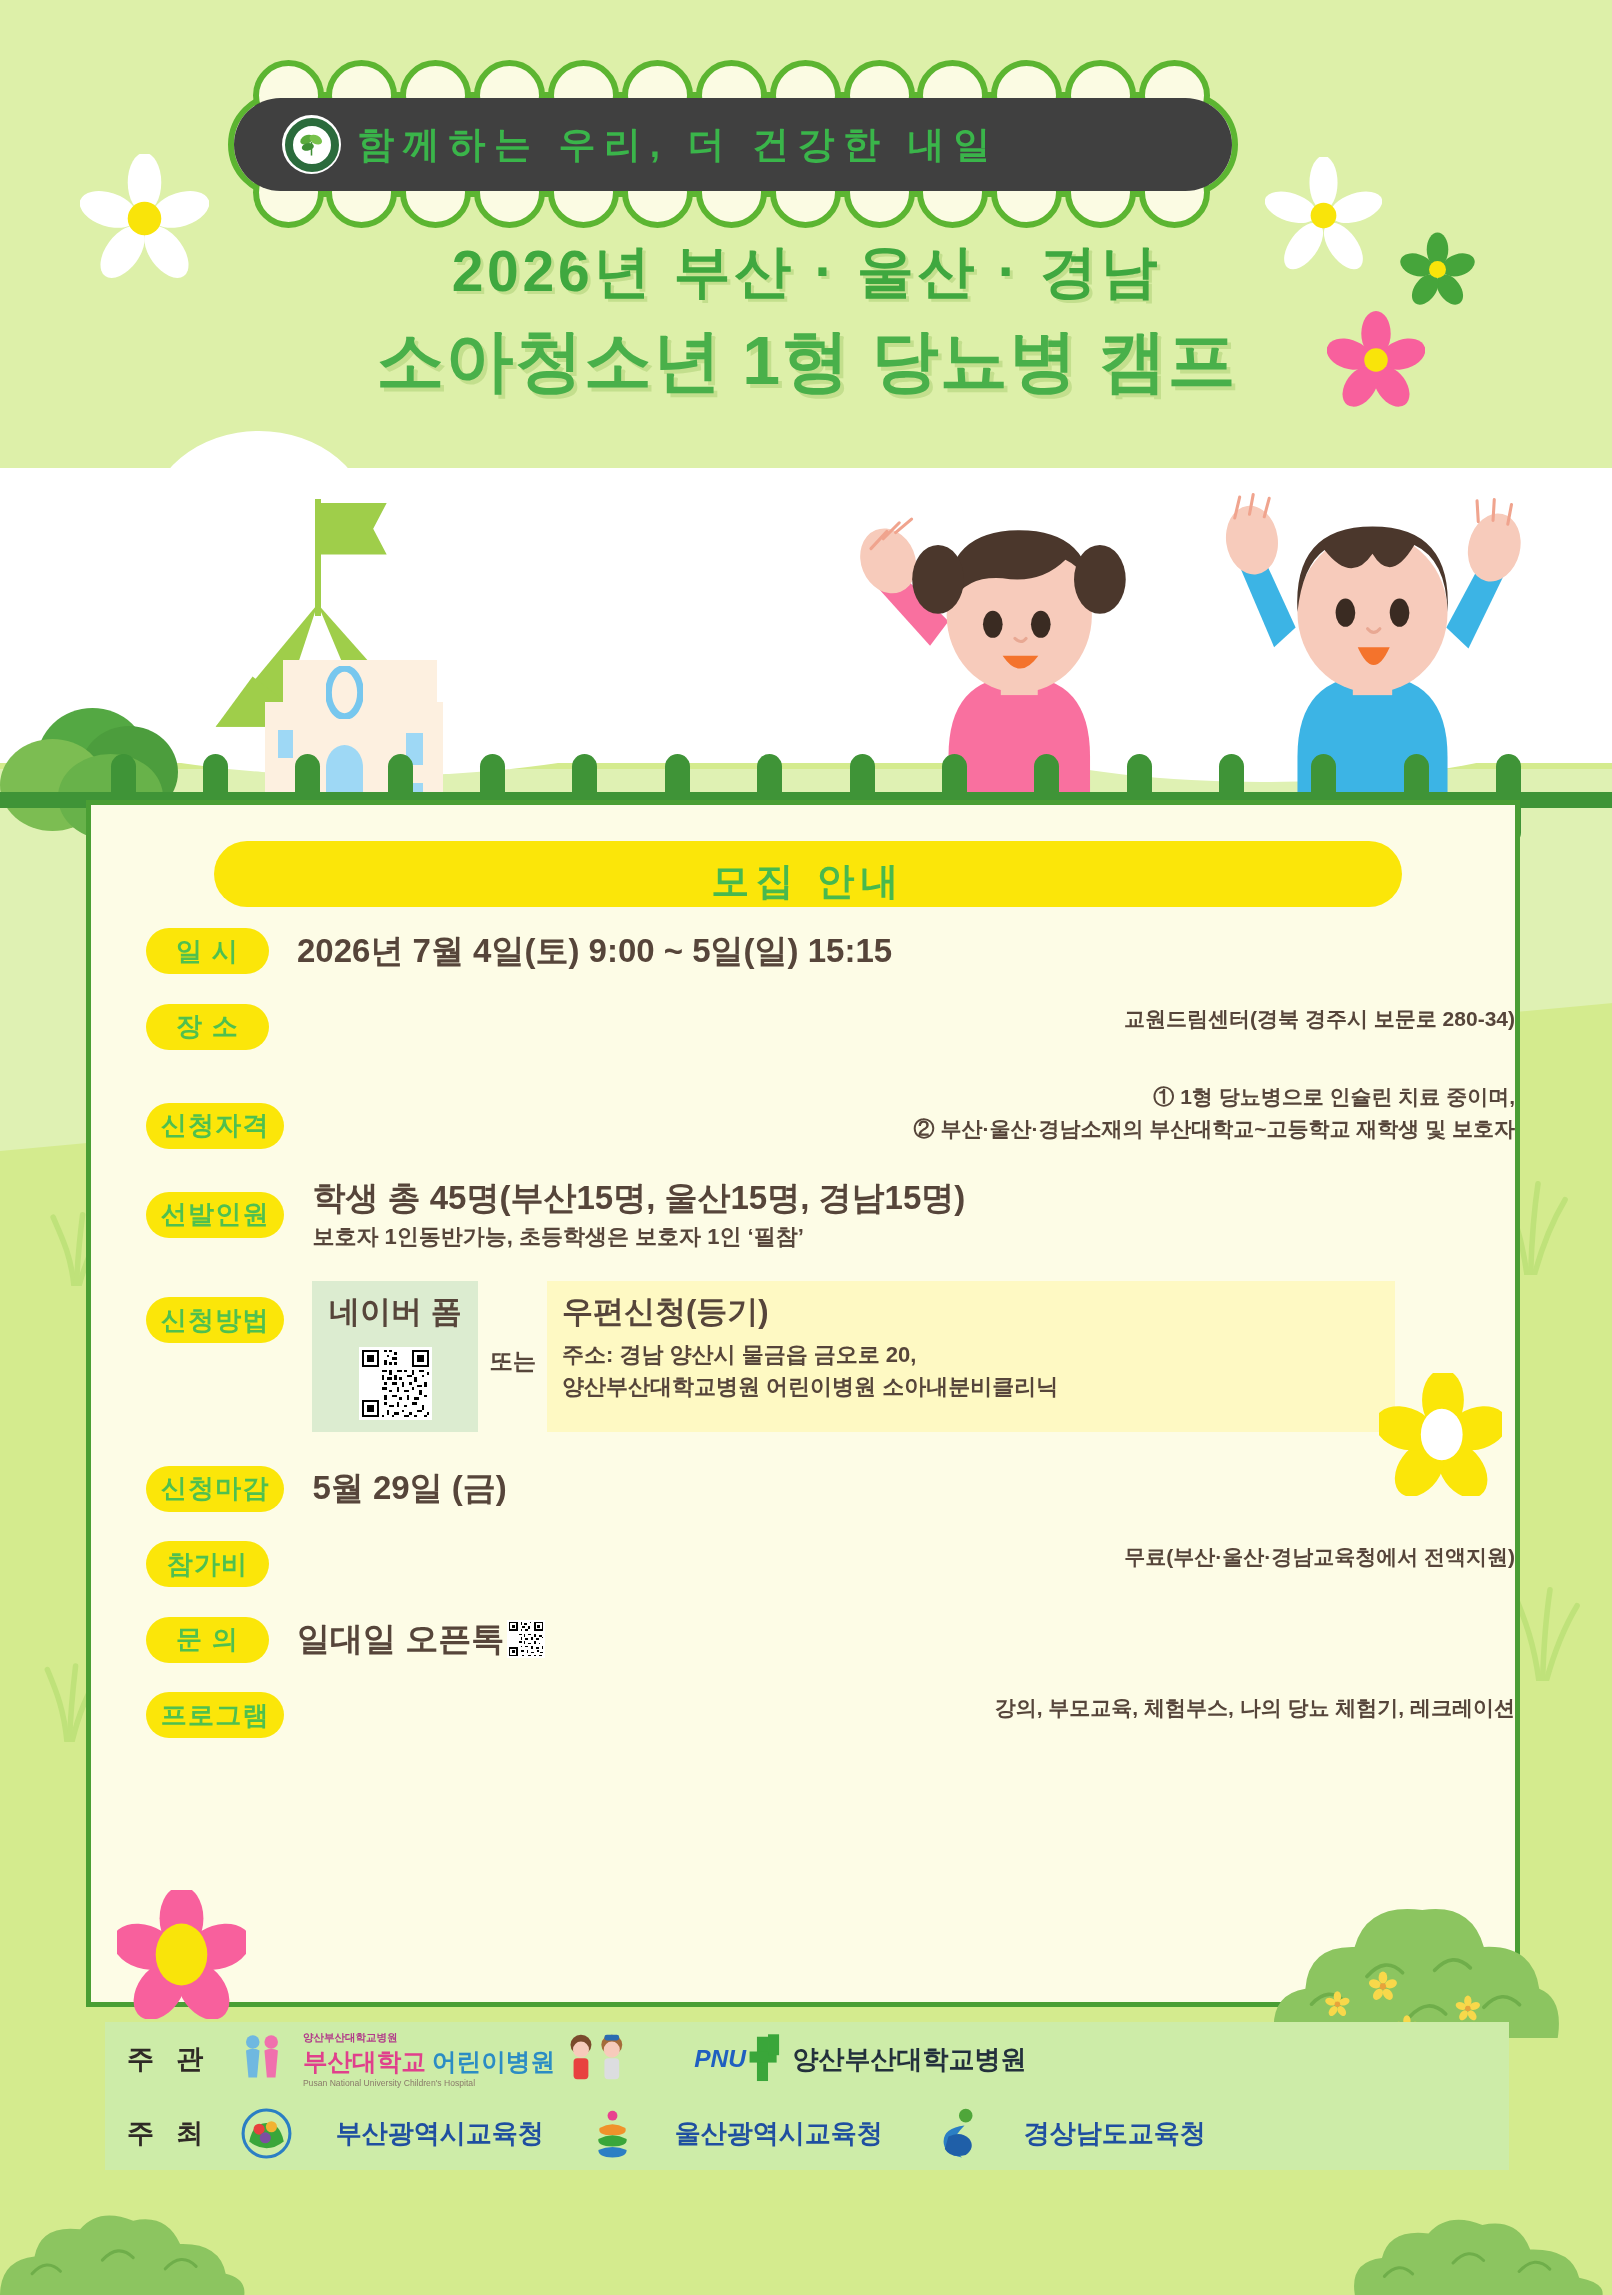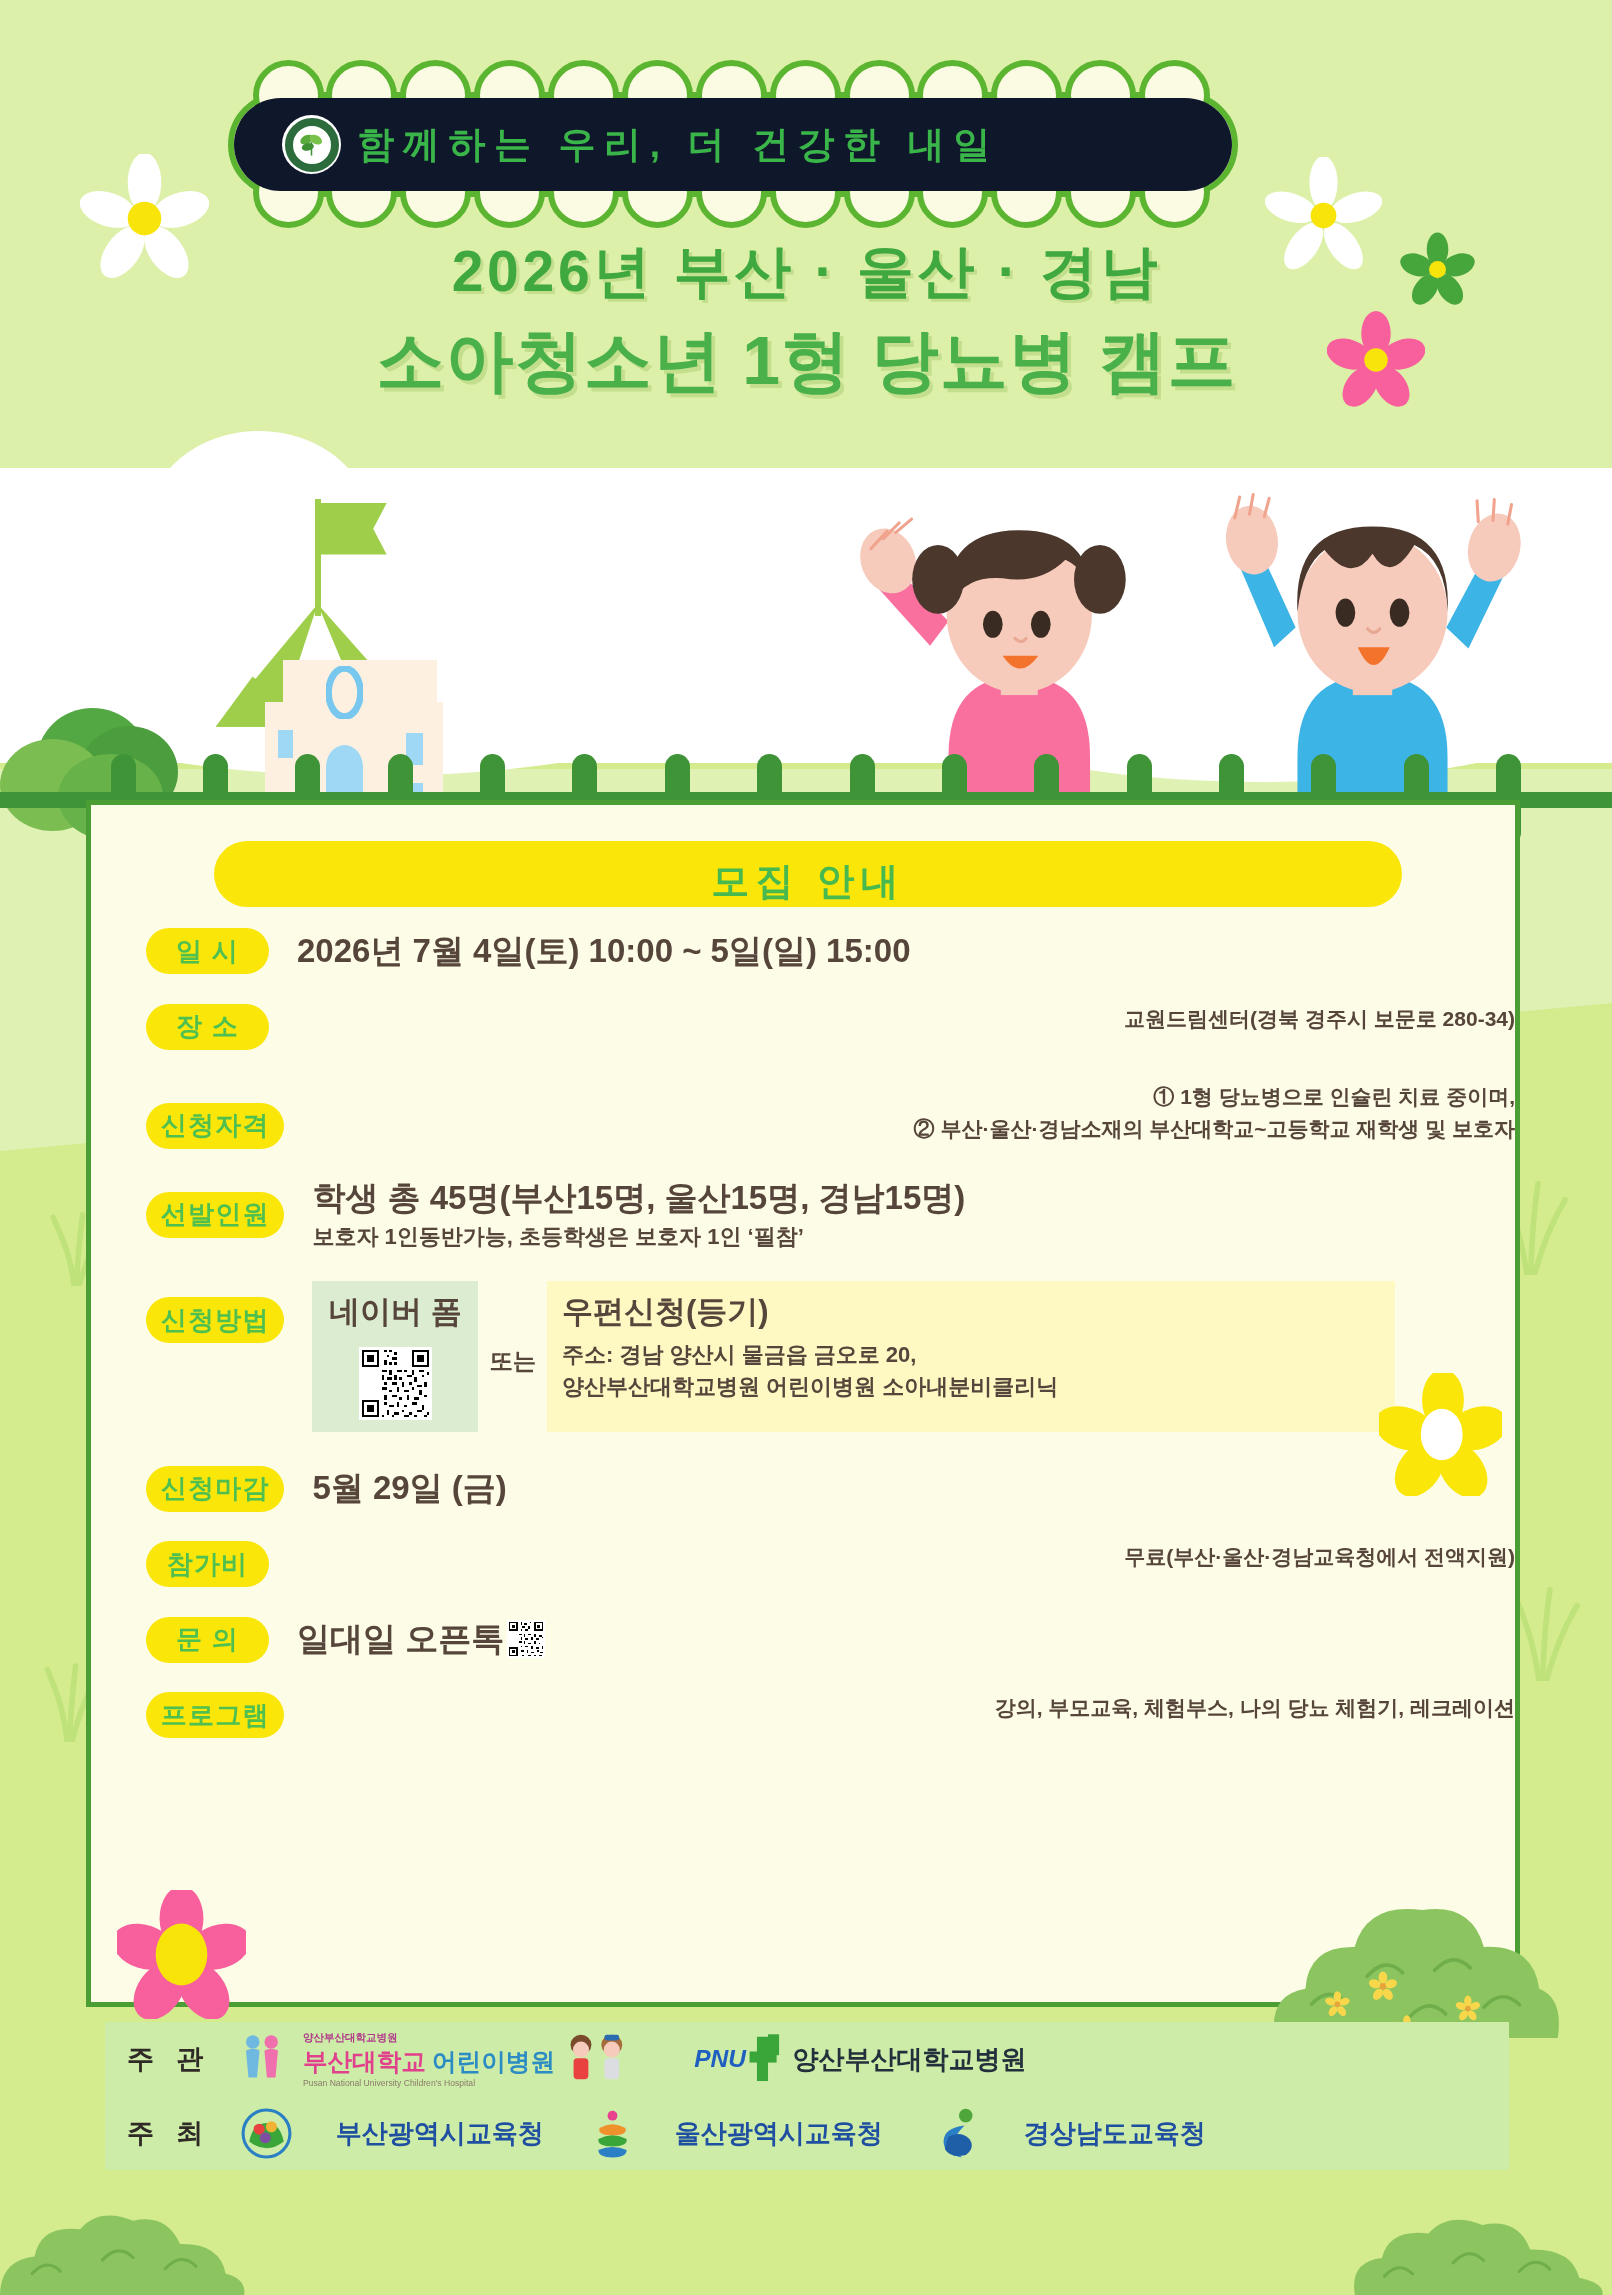--- a/index.html
+++ b/index.html
@@ -25,21 +25,21 @@
   .banner-bg {
     position:absolute; inset:0; background:#fbfbe3;
     border:6.8px solid #5cb531; border-radius:54px;
   }
   .scallop-row { position:absolute; left:0; width:100%; height:0; }
   .scallop {
     position:absolute; width:71px; height:71px; background:#fbfbe3;
     border:6.8px solid #5cb531; border-radius:50%;
   }
   .banner-inner {
-    position:absolute; inset:6.2px; background:#0f172a; border-radius:49px;
+    position:absolute; inset:6.2px; background:#404040; border-radius:49px;
     display:flex; align-items:center; padding-left:48px; z-index:6;
   }
   .banner-logo {
     width:59px; height:59px; flex:0 0 59px; margin-right:16px;
     border-radius:50%; background:#ffffff; position:relative;
   }
   .banner-logo .ring {
     position:absolute; inset:2.5px; border-radius:50%;
     border:8px solid #2b6b3c; background:#ffffff;
   }
@@ -405,21 +405,21 @@
       <span class="card-head-text">모집 안내</span>
     </div>
 
     <div class="rows">
 
       <div class="row" style="margin-top:0;">
         <div class="tag">
             <span>일 시</span>
           </div>
         <div class="vals">
-          <div class="v-main">2026년 7월 4일(토) 10:00 ~ 5일(일) 15:00</div>
+          <div class="v-main">2026년 7월 4일(토) 9:00 ~ 5일(일) 15:15</div>
         </div>
       </div>
 
       <div class="row" style="margin-top:29.5px;">
         <div class="tag">
             <span>장 소</span>
           </div>
         <div class="vals">
           <div class="v-main sm">교원드림센터(경북 경주시 보문로 280-34)</div>
         </div>

